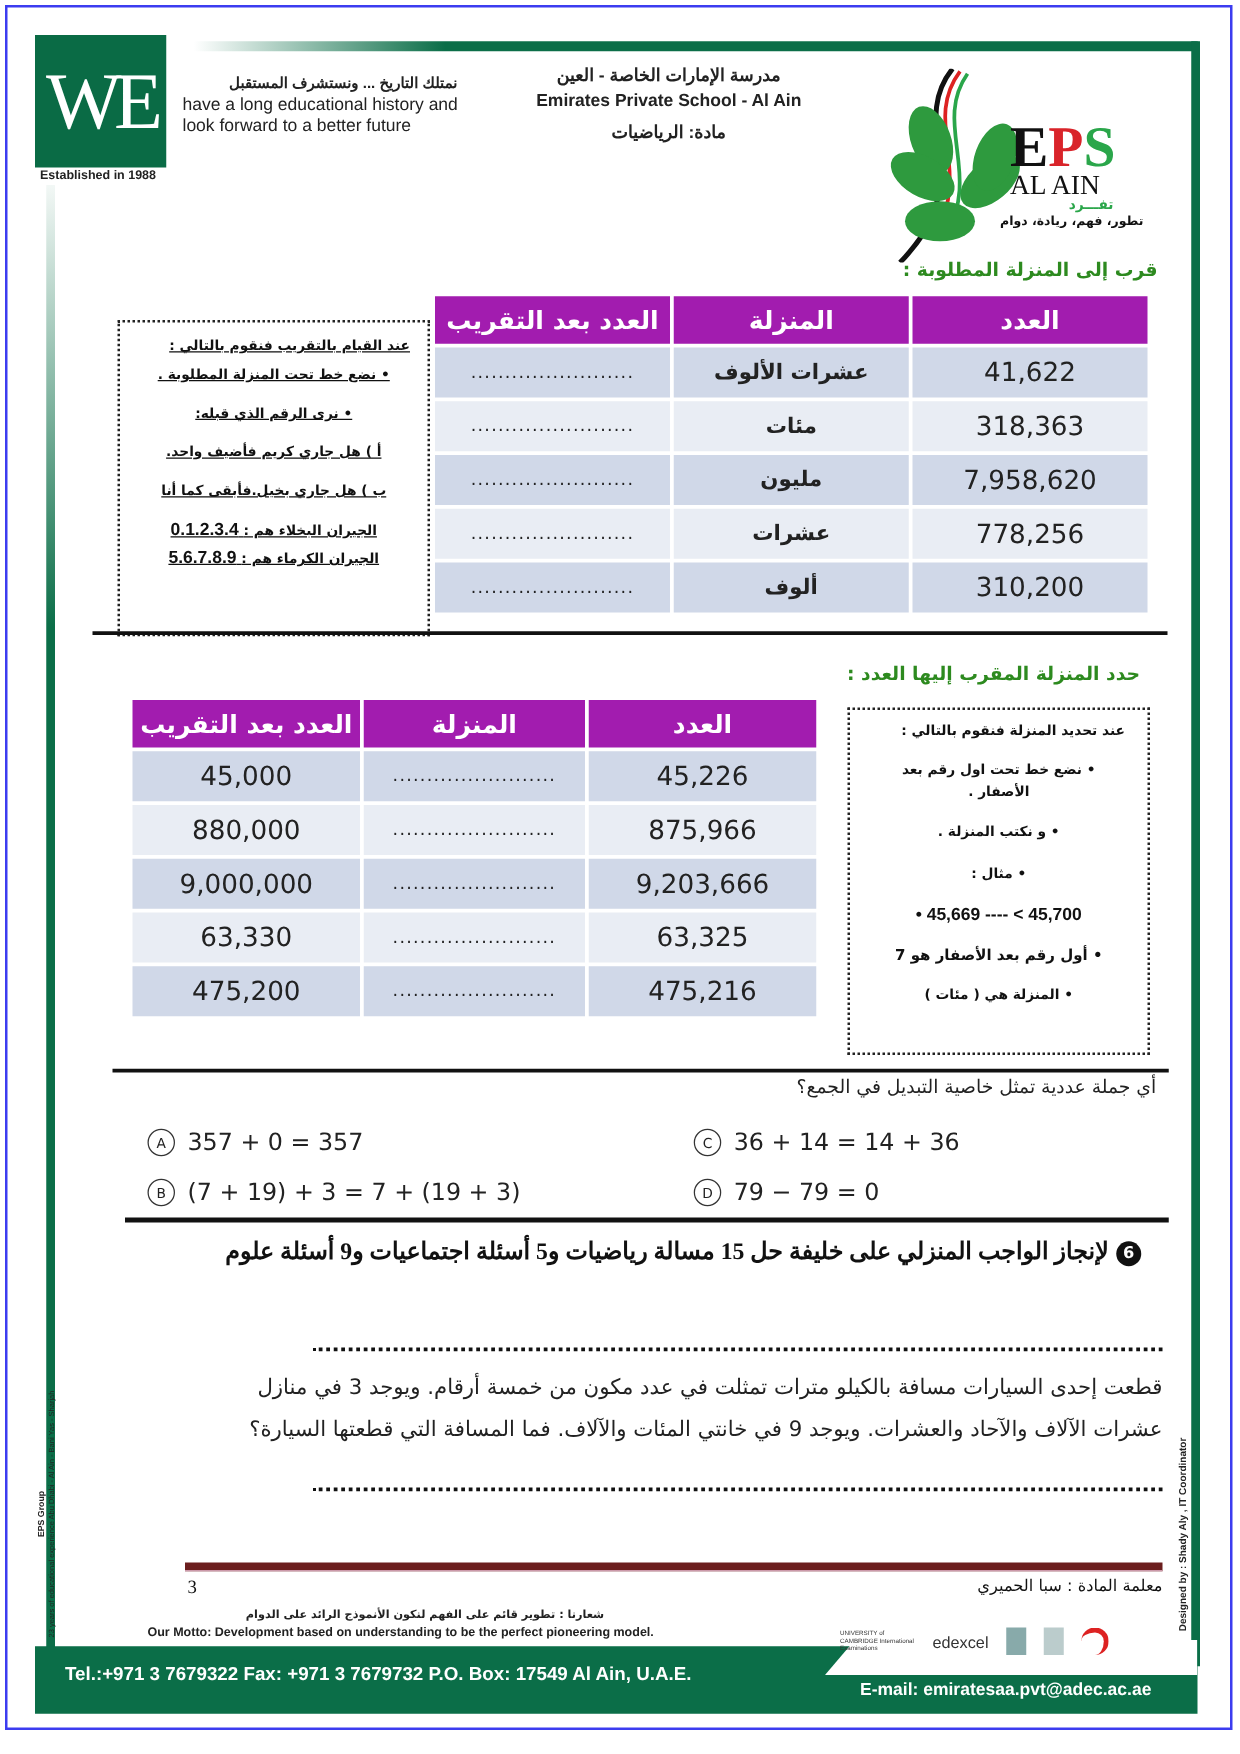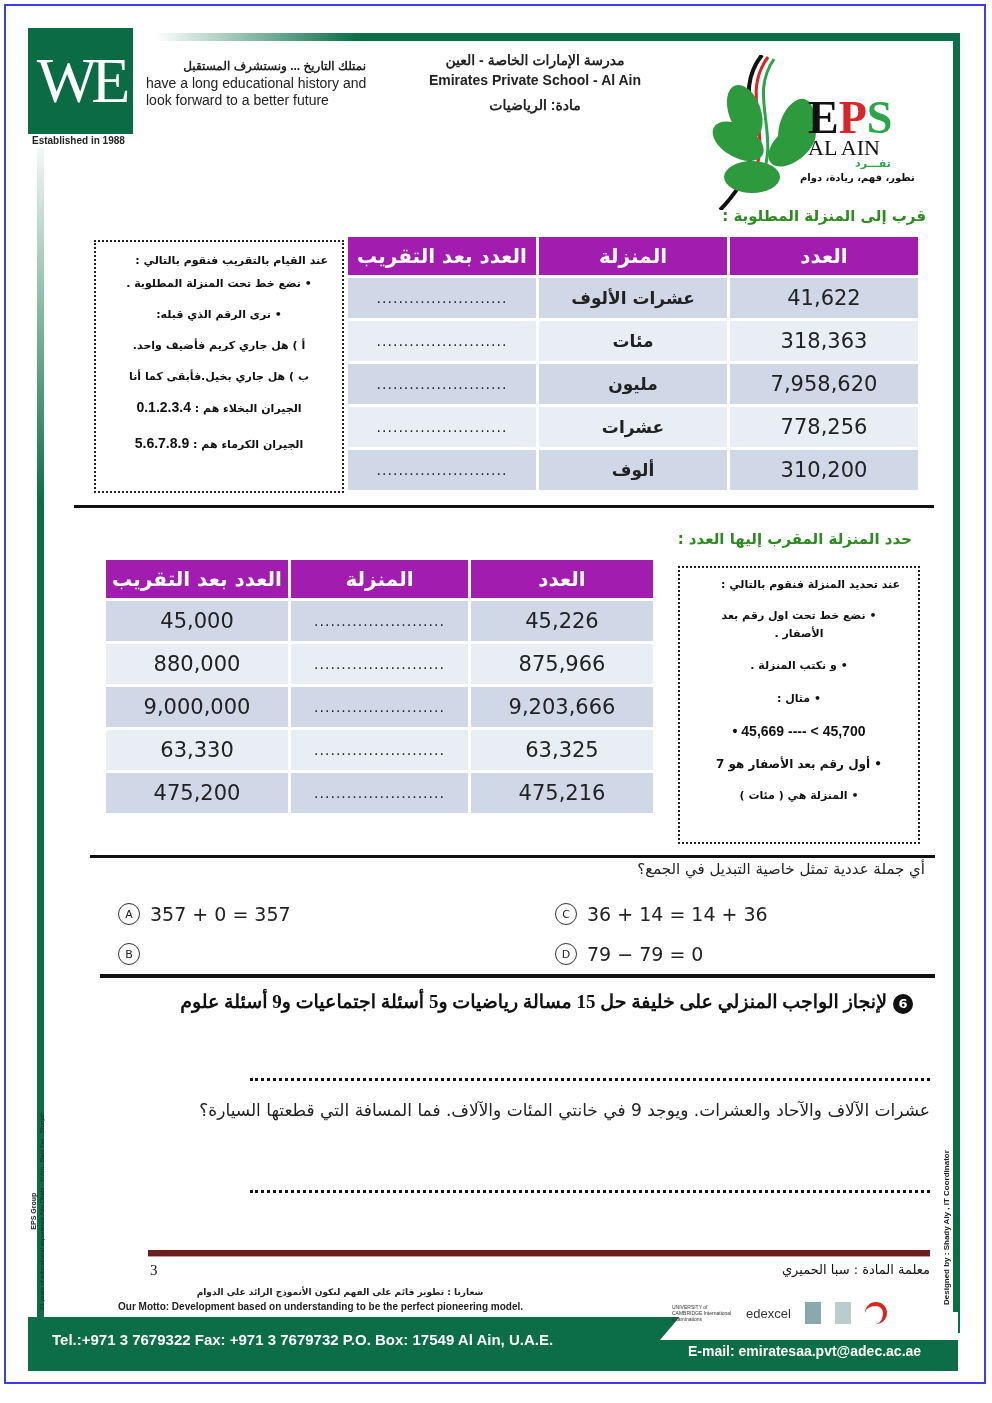--- a/index.html
+++ b/index.html
@@ -95,27 +95,27 @@
     <ellipse cx="25" cy="75" rx="16" ry="28" transform="rotate(270 62 85)"></ellipse>
   </g>
 </svg>
 <div class="eps-text"><span class="eps-e">E</span><span class="eps-p">P</span><span class="eps-s">S</span></div>
 <div class="alain">AL AIN</div>
 <div class="tafarrud">تفـــرد</div>
 <div class="eps-slogan">تطور، فهم، ريادة، دوام</div>
 
 <div class="section-title" style="right:66px; top:207px;">قرب  إلى المنزلة المطلوبة :</div>
 
-<div class="tip-box" style="left:94px; top:240px; width:250px; height:253px;">
+<div class="tip-box" style="left:94px; top:256px; width:250px; height:253px;text-decoration:underline;">
   <p class="hdr" style="margin:12px 14px 10px 0;">عند القيام بالتقريب فنقوم بالتالي :</p>
   <p style="margin-bottom:18px;">•  نضع خط تحت المنزلة المطلوبة .</p>
   <p style="margin-bottom:18px;">•  نرى الرقم الذي قبله:</p>
   <p style="margin-bottom:18px;">أ ) هل جاري كريم فأضيف واحد.</p>
   <p style="margin-bottom:16px;">ب ) هل جاري بخيل.فأبقى كما أنا</p>
-  <p style="margin-bottom:20px;"><span>الجيران البخلاء هم :</span> <span class="big-num">0.1.2.3.4</span></p>
+  <p style="margin-bottom:6px;"><span>الجيران البخلاء هم :</span> <span class="big-num">0.1.2.3.4</span></p>
   <p><span>الجيران الكرماء هم :</span> <span class="big-num">5.6.7.8.9</span></p>
 </div>
 
 <table class="grid" style="left:345px; top:234px; width:576px;">
   <thead>
     <tr>
       <th style="width:186px">العدد</th>
       <th style="width:186px">المنزلة</th>
       <th style="width:186px">العدد بعد التقريب</th>
     </tr>
@@ -202,38 +202,40 @@
 
 <div class="hr-black" style="left:90px; top:855px; width:845px;"></div>
 
 <div class="mcq-q">أي جملة عددية تمثل خاصية التبديل في الجمع؟</div>
 <div class="opt" style="left:118px; top:903px;">
   <span class="opt-letter">A</span>
   <span>357 + 0 = 357</span>
 </div>
 <div class="opt" style="left:118px; top:943px;">
   <span class="opt-letter">B</span>
+  <span>(7 + 19) + 3 = 7 + (19 + 3)</span>
 </div>
 <div class="opt" style="left:555px; top:903px;">
   <span class="opt-letter">C</span>
   <span>36 + 14 = 14 + 36</span>
 </div>
 <div class="opt" style="left:555px; top:943px;">
   <span class="opt-letter">D</span>
   <span>79 − 79 = 0</span>
 </div>
 
 <div class="hr-black" style="left:100px; top:974px; width:835px; height:4px;"></div>
 
 <div class="q6">
   <div><span class="q6-num">6</span><span>لإنجاز الواجب المنزلي على خليفة حل 15 مسالة رياضيات و5 أسئلة اجتماعيات و9 أسئلة علوم</span></div>
 </div>
 <div class="dotline" style="left:250px; top:1078px; width:680px;"></div>
 
 <div class="q7">
+  <div>قطعت إحدى السيارات مسافة بالكيلو مترات تمثلت في عدد مكون من خمسة أرقام. ويوجد 3 في منازل</div>
   <div>عشرات الآلاف والآحاد والعشرات. ويوجد 9 في خانتي المئات والآلاف. فما المسافة التي قطعتها السيارة؟</div>
 </div>
 <div class="dotline" style="left:250px; top:1190px; width:680px;"></div>
 
 <div class="sidetext-left">
   <div style="text-align:center;"><b>EPS Group</b></div>
   <div>23 years of educational experience Abu Dhabi - Al Ain - Bani Yas - Sharjah</div>
 </div>
 <div class="sidetext-right">Designed by : Shady Aly , IT Coordinator</div>
 

